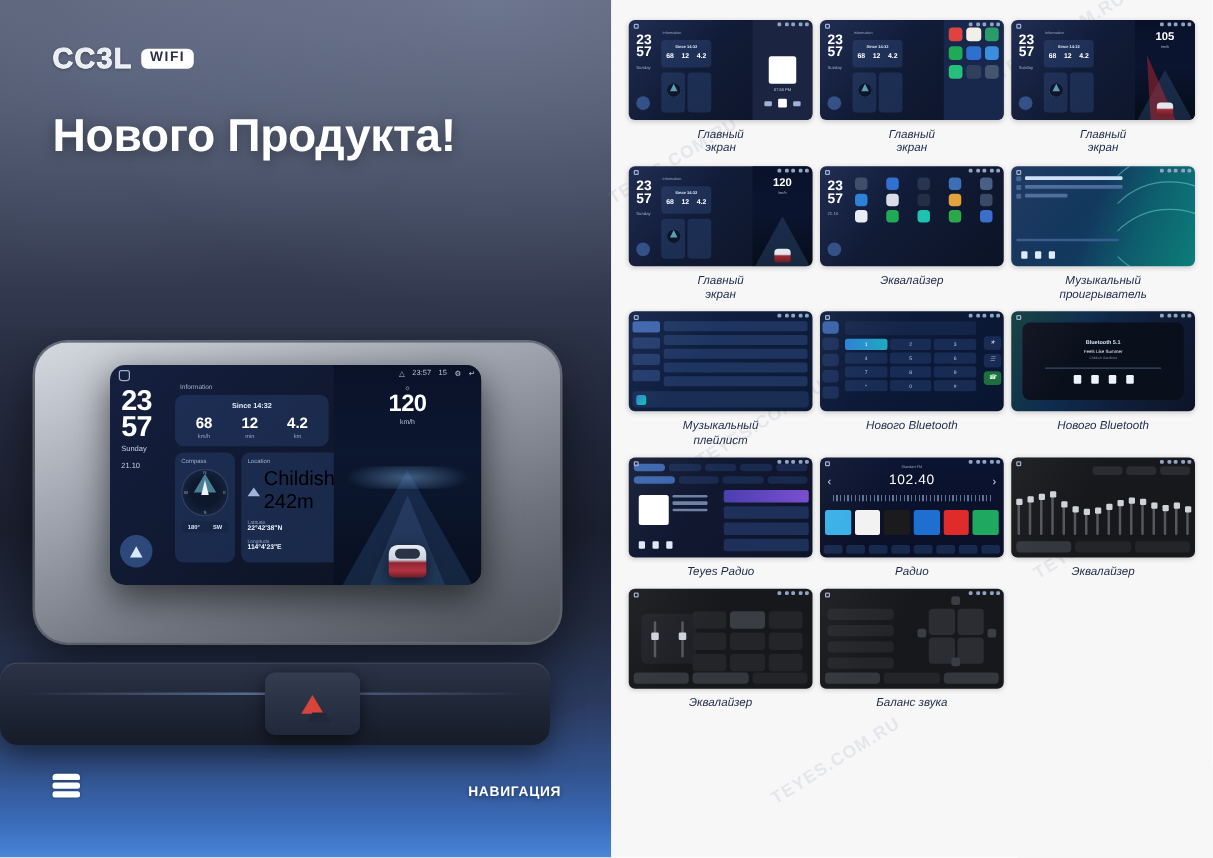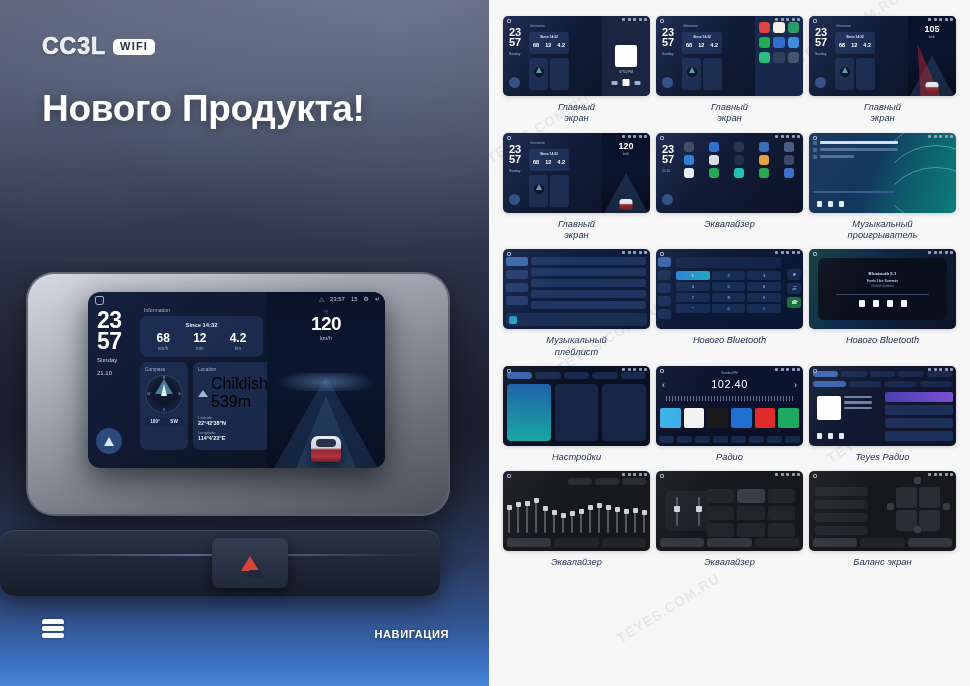--- a/index.html
+++ b/index.html
@@ -410,21 +410,21 @@
               <span>SW</span>
             </div>
           </div>
 
           <div class="hu-sub">
             <div class="t">Location</div>
             <div class="loc-alt">
               <span class="mt"></span>
               <span>
                 <span class="k">Childish</span>
-                <span class="v">539m</span>
+                <span class="v">242m</span>
               </span>
             </div>
             <div class="loc-row">
               <span class="k">Latitude</span>
               <span class="v">22°42'38"N</span>
             </div>
             <div class="loc-row">
               <span class="k">Longitude</span>
               <span class="v">114°4'23"E</span>
             </div>
@@ -810,46 +810,65 @@
                 <b></b>
             </div>
           </div>
           <div class="sheen"></div>
         </div>
         <div class="cap">
           <span>Нового Bluetooth</span>
         </div>
       </div>
 
-      <div class="cell">
-        <div class="thumb t-settings">
-          <div class="thome"></div>
-          <div class="tbar">
-              <b></b>
-              <b></b>
-              <b></b>
-              <b></b>
-              <b></b>
-            </div>
-          <div class="st-chips">
-              <b></b>
-              <b></b>
-              <b></b>
-              <b></b>
-              <b></b>
-            </div>
-          <div class="st-cards">
-              <i></i>
-              <i></i>
-              <i></i>
-            </div>
-          <div class="sheen"></div>
-        </div>
-        <div class="cap">
-          <span>Настройки</span>
+
+      <div class="cell">
+        <div class="thumb t-teyes">
+          <div class="thome"></div>
+          <div class="tbar">
+              <b></b>
+              <b></b>
+              <b></b>
+              <b></b>
+              <b></b>
+            </div>
+          <div class="ty-top">
+              <b></b>
+              <b></b>
+              <b></b>
+              <b></b>
+              <b></b>
+            </div>
+          <div class="ty-top" style="top:15px">
+              <b></b>
+              <b></b>
+              <b></b>
+              <b></b>
+            </div>
+          <div class="ty-art"></div>
+          <div class="ty-meta">
+              <i></i>
+              <i></i>
+              <i></i>
+            </div>
+          <div class="ty-ctl">
+              <b></b>
+              <b></b>
+              <b></b>
+            </div>
+          <div class="ty-list">
+              <i></i>
+              <i></i>
+              <i></i>
+              <i></i>
+            </div>
+          <div class="sheen"></div>
+        </div>
+        <div class="cap">
+          <span>Teyes Радио</span>
         </div>
       </div>
 
       <div class="cell">
         <div class="thumb t-radio">
           <div class="thome"></div>
           <div class="tbar">
               <b></b>
               <b></b>
               <b></b>
@@ -876,67 +895,20 @@
               <i></i>
               <i></i>
               <i></i>
               <i></i>
               <i></i>
             </div>
           <div class="sheen"></div>
         </div>
         <div class="cap">
           <span>Радио</span>
-        </div>
-      </div>
-
-      <div class="cell">
-        <div class="thumb t-teyes">
-          <div class="thome"></div>
-          <div class="tbar">
-              <b></b>
-              <b></b>
-              <b></b>
-              <b></b>
-              <b></b>
-            </div>
-          <div class="ty-top">
-              <b></b>
-              <b></b>
-              <b></b>
-              <b></b>
-              <b></b>
-            </div>
-          <div class="ty-top" style="top:15px">
-              <b></b>
-              <b></b>
-              <b></b>
-              <b></b>
-            </div>
-          <div class="ty-art"></div>
-          <div class="ty-meta">
-              <i></i>
-              <i></i>
-              <i></i>
-            </div>
-          <div class="ty-ctl">
-              <b></b>
-              <b></b>
-              <b></b>
-            </div>
-          <div class="ty-list">
-              <i></i>
-              <i></i>
-              <i></i>
-              <i></i>
-            </div>
-          <div class="sheen"></div>
-        </div>
-        <div class="cap">
-          <span>Teyes Радио</span>
         </div>
       </div>
 
       <div class="cell">
         <div class="thumb t-eq">
           <div class="thome"></div>
           <div class="tbar">
               <b></b>
               <b></b>
               <b></b>
@@ -1042,19 +1014,19 @@
           <div class="bal-btn" style="right:62px;top:32px"></div>
           <div class="bal-btn" style="right:6px;top:32px"></div>
           <div class="eq-foot">
               <i></i>
               <i></i>
               <i style="background:#34373d"></i>
             </div>
           <div class="sheen"></div>
         </div>
         <div class="cap">
-          <span>Баланс экран</span>
+          <span>Баланс звука</span>
         </div>
       </div>
 
     </div>
   </div>
 </div>
 
 </body></html>

